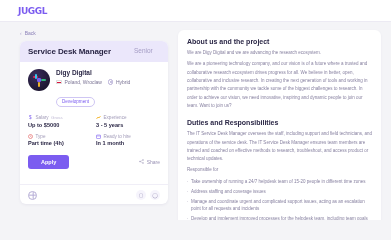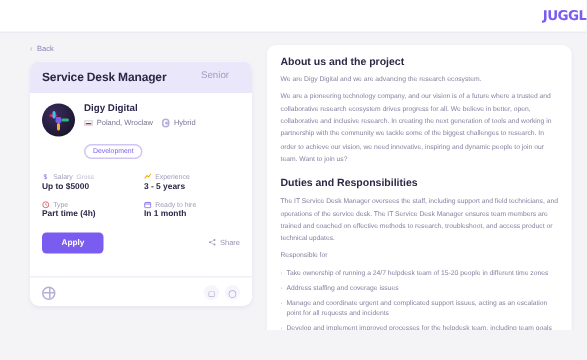--- a/index.html
+++ b/index.html
@@ -9,21 +9,20 @@
     background: #f4f4f7;
     overflow: hidden;
   }
   .page { position: relative; width: 391px; height: 220px; background: #f4f4f7; }
 
   
   .topbar {
     height: 22px; background: #ffffff;
     display: flex; align-items: center; padding-left: 18px;
     border-bottom: 1px solid #eceaf3;
-    justify-content: flex-end;
   }
   .logo {
     font-size: 9px; font-weight: bold; letter-spacing: -0.4px;
     color: #7b5cf0; font-family: "DejaVu Sans", sans-serif;
   }
 
   
   .body-wrap { display: flex; padding: 8px 10px 0 20px; gap: 10px; }
   .left-col { width: 148px; flex: none; }
   .right-col { flex: 1; }

